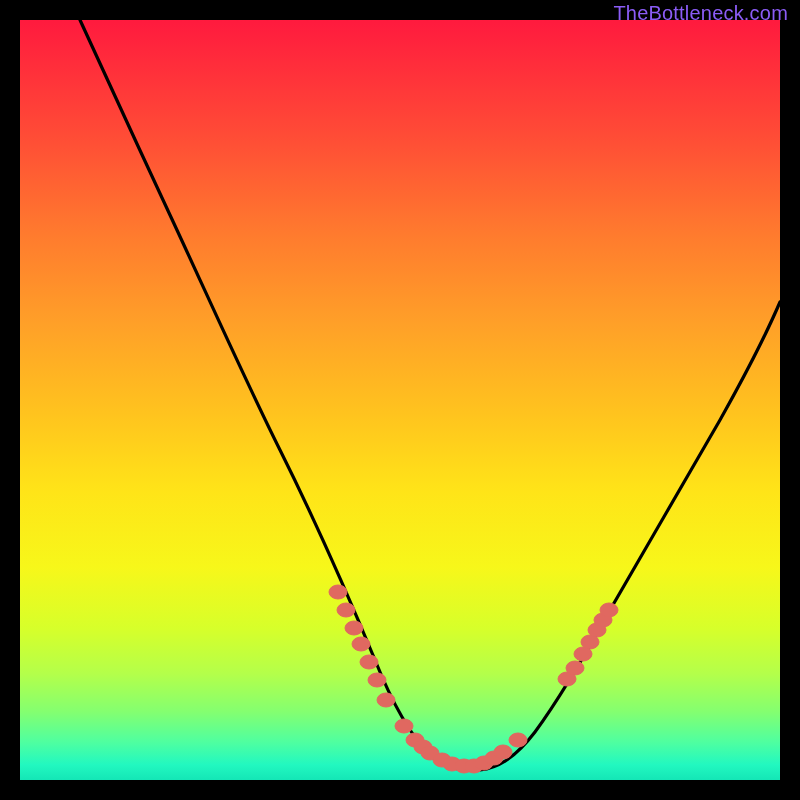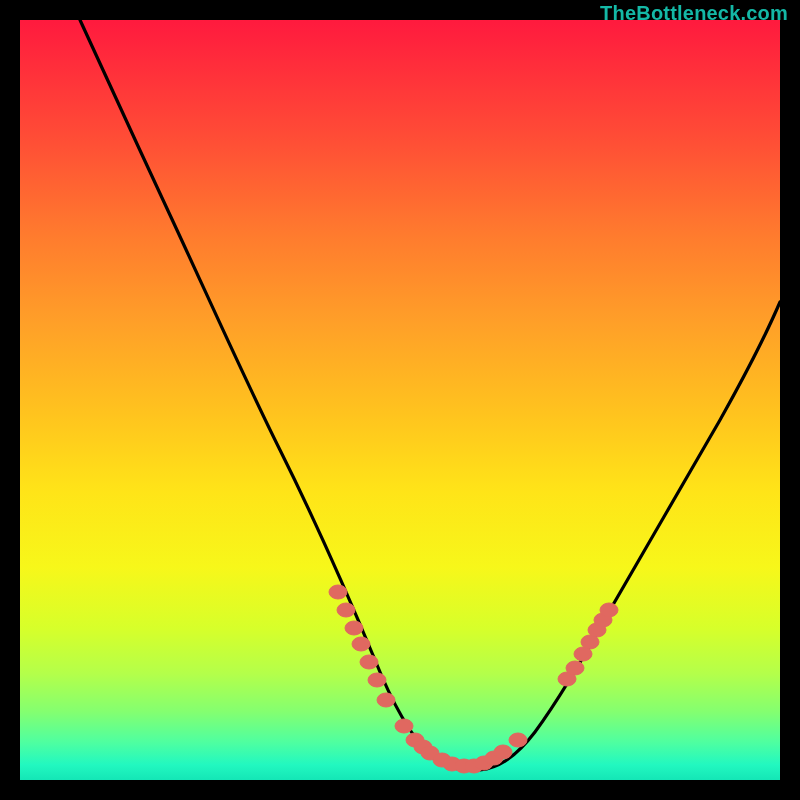--- a/index.html
+++ b/index.html
@@ -38,22 +38,22 @@
       #22f8c0 98%,
       #14e6b6 100%
     );
   }
   .watermark {
     position: absolute;
     top: 2px;
     right: 12px;
     font-family: Arial, Helvetica, sans-serif;
     font-size: 20px;
-    font-weight: 700;
-    color: #14b8a6;
+    font-weight: 400;
+    color: #8b5cf6;
     letter-spacing: 0.2px;
     user-select: none;
   }
   svg.curve {
     position: absolute;
     left: 20px;
     top: 20px;
     width: 760px;
     height: 760px;
     overflow: visible;

